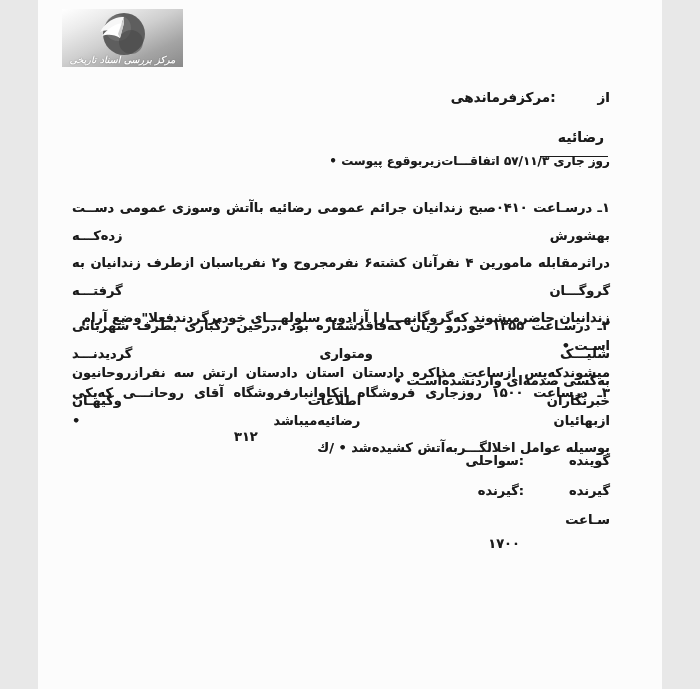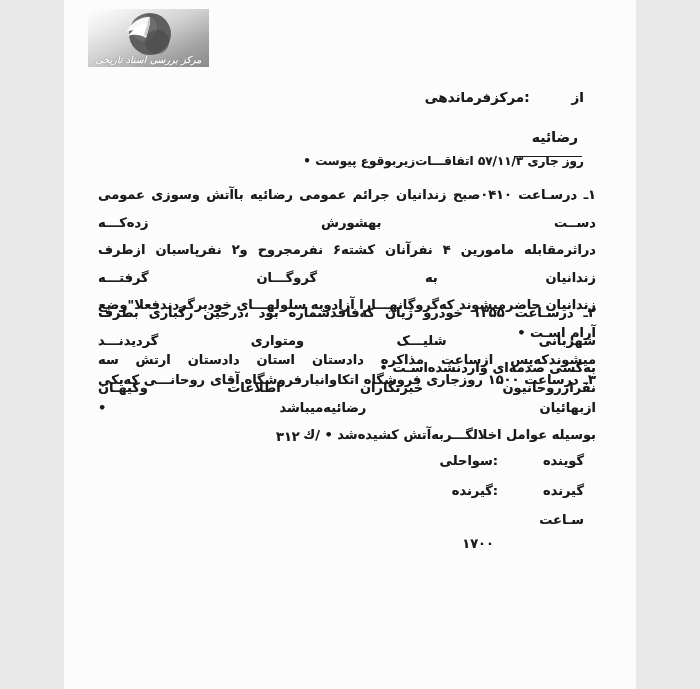--- a/index.html
+++ b/index.html
@@ -1,17 +1,17 @@
 <!DOCTYPE html>
 <html lang="fa"><head>
 <meta charset="utf-8">
 <style>
   html,body{margin:0;padding:0;background:#e8e8e8;}
   .page{
-    position:relative;width:572px;height:689px;margin:0 auto;
+    position:relative;width:624px;height:689px;margin:0 auto;
     background:#fcfcfc;overflow:hidden;
     font-family:"DejaVu Sans",sans-serif;
     color:#1b1b1b;font-weight:bold;direction:rtl;
   }
   .abs{position:absolute;}
   .line{
     font-size:13px;line-height:27.5px;
     text-shadow:0 0 .6px rgba(0,0,0,.5);
     white-space:normal;
   }
@@ -30,26 +30,26 @@
   }
 
   #from-line{top:84px;right:52px;display:flex;gap:42px;font-size:13.5px;}
   #doc-title{
     top:124px;right:54px;font-size:14px;
     border-bottom:1.6px solid #1b1b1b;
     padding:0 4px 4px 18px;
   }
   #date-line{top:148px;right:52px;font-size:12px;}
 
-  .para{left:34px;right:40px;}
+  .para{left:34px;right:52px;margin-top:13px;}
   #p1{top:181px;}
   #p2{top:299px;}
   #p3{top:366px;}
 
-  #doc-number{top:423px;left:212px;font-size:13px;letter-spacing:2px;}
+  #doc-number{top:423px;left:196px;font-size:13px;letter-spacing:2px;}
 
   #footer{top:451px;right:52px;}
   .f-row{display:flex;margin-bottom:10.5px;font-size:13px;line-height:19px;
     text-shadow:0 0 .6px rgba(0,0,0,.5);}
   .f-label{width:62px;}
   .f-value{margin-right:24px;}
   .f-value.time{margin-right:28px;letter-spacing:1px;margin-top:24px;}
 </style>
 </head>
 <body>

